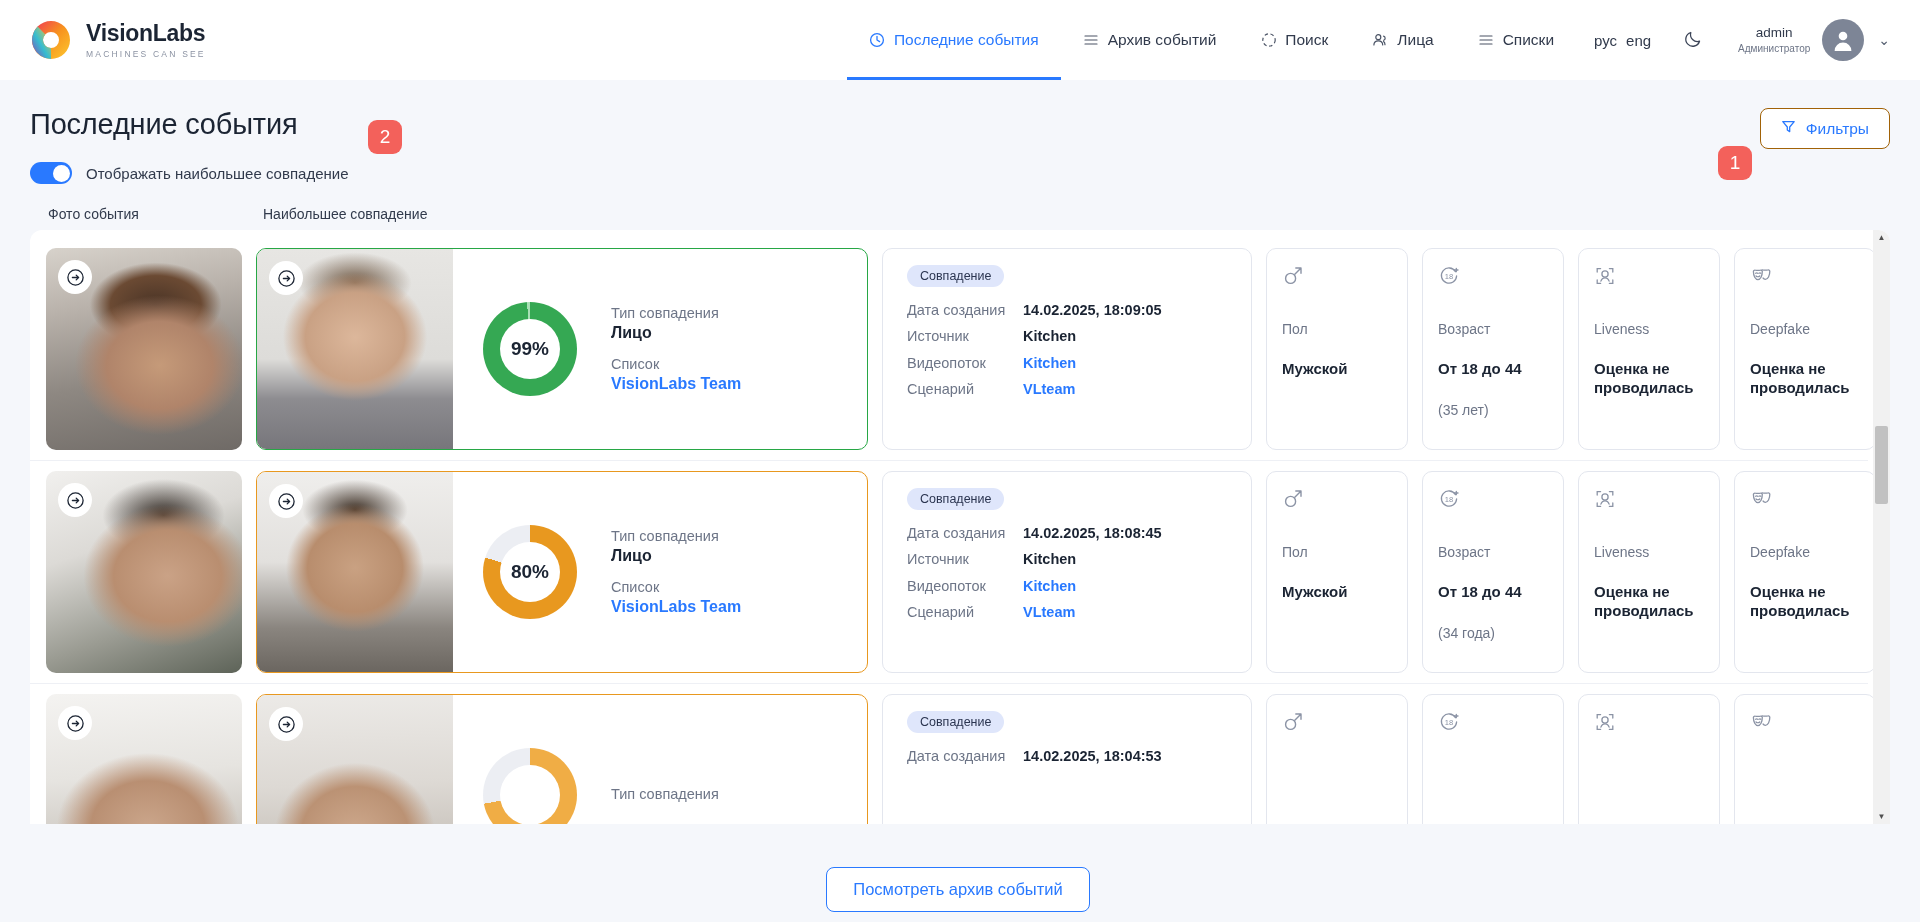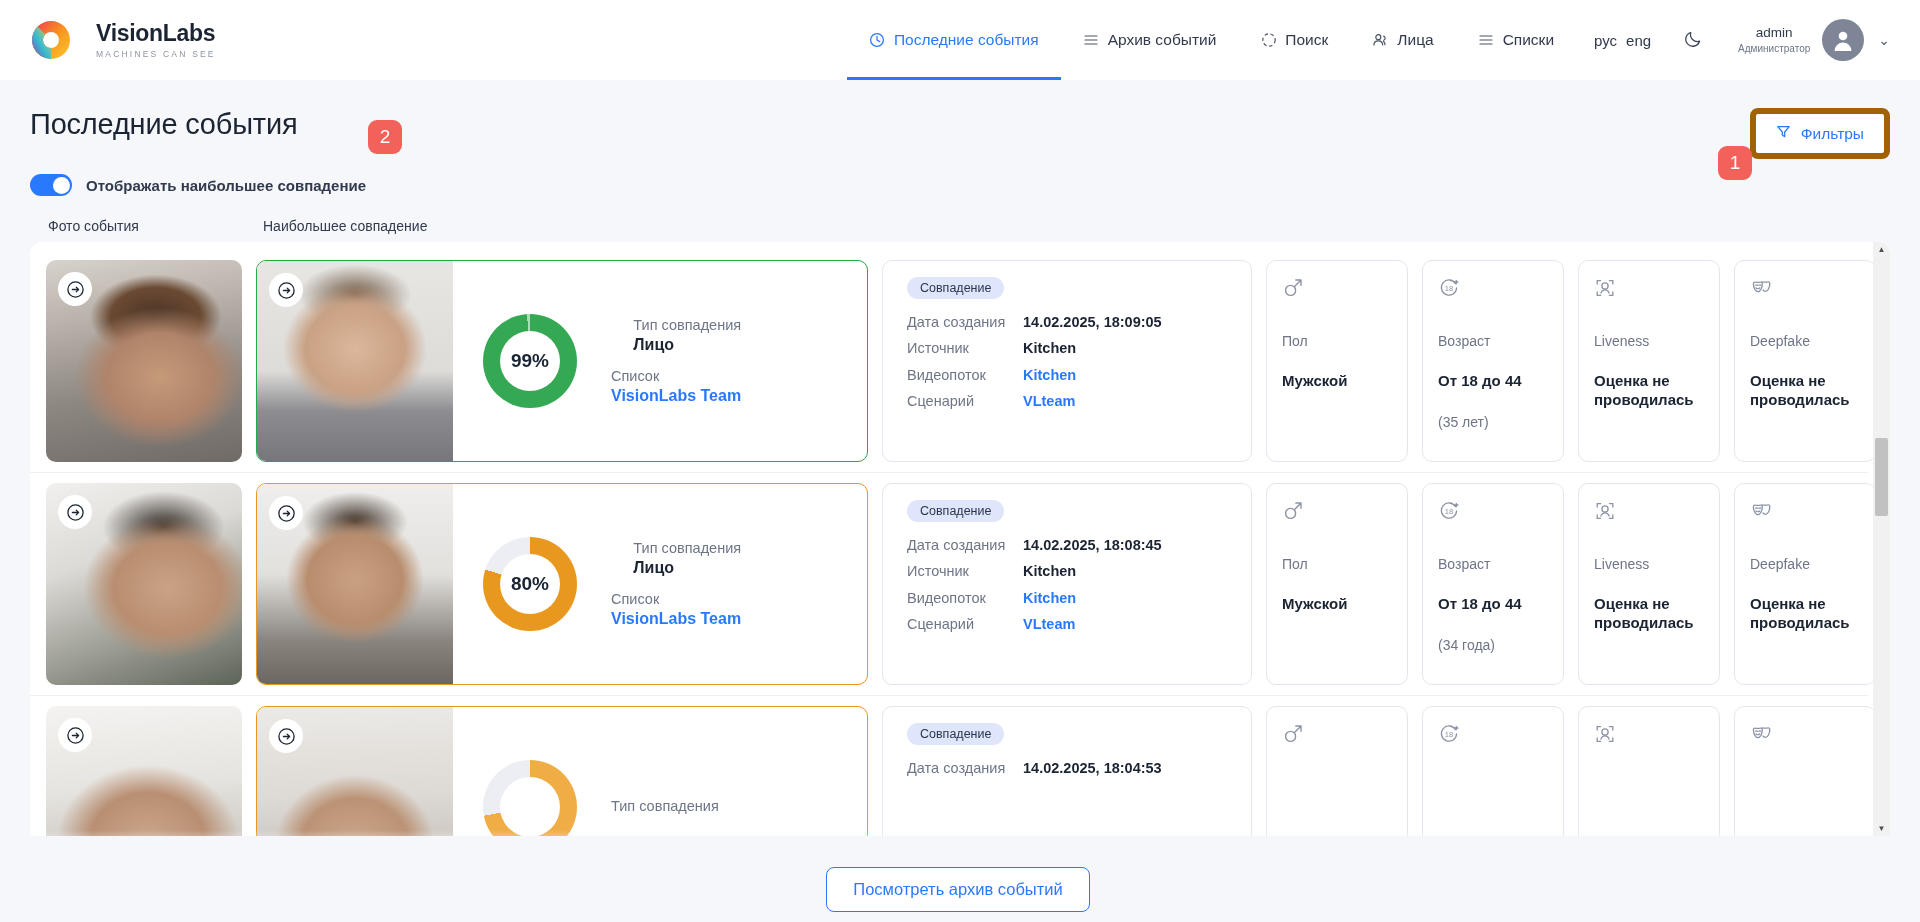--- a/index.html
+++ b/index.html
@@ -15,21 +15,21 @@
   
   .header {
     height: 80px;
     background: #ffffff;
     display: flex;
     align-items: center;
     padding: 0 30px 0 30px;
     position: relative;
     z-index: 5;
   }
-  .logo-wrap { display: flex; align-items: center; gap: 24px; }
+  .logo-wrap { display: flex; align-items: center; gap: 14px; }
   .logo-mark { width: 42px; height: 42px; position: relative; }
   .logo-text-block { display: flex; flex-direction: column; justify-content: center; }
   .logo-title { font-size: 23px; font-weight: bold; letter-spacing: -0.3px; color: #1b2433; line-height: 1.05; }
   .logo-sub { font-size: 8.5px; letter-spacing: 2.2px; color: #8c93a3; margin-top: 3px; }
 
   .nav { display: flex; align-items: center; margin-left: auto; height: 80px; }
   .nav-item {
     display: flex; align-items: center; gap: 8px;
     height: 80px;
     padding: 0 22px;
@@ -74,35 +74,35 @@
     color: #fff;
     border-radius: 9px;
     font-size: 19px;
     width: 34px; height: 34px;
     display: flex; align-items: center; justify-content: center;
     font-weight: normal;
   }
   .badge-2 { left: 338px; top: 12px; }
   .badge-1 { right: 138px; top: 38px; }
 
-  .toggle-row { display: flex; align-items: center; gap: 14px; margin-top: 33px; font-weight: bold; }
+  .toggle-row { display: flex; align-items: center; gap: 14px; margin-top: 21px; }
   .toggle {
     width: 42px; height: 22px; border-radius: 11px; background: #2979ff;
     position: relative; cursor: pointer; flex: none;
   }
   .toggle::after {
     content: ""; position: absolute; top: 2.5px; right: 2.5px;
     width: 17px; height: 17px; border-radius: 50%; background: #fff;
   }
   .toggle-label { font-size: 15px; color: #313a4c; }
 
   .filters-wrap { margin-left: auto; position: relative; }
   .filters-btn {
     display: flex; align-items: center; gap: 10px;
-    border: 6px solid #a16207; border-radius: 8px;
+    border: 1px solid #a16207; border-radius: 8px;
     background: #fff; color: #2979ff;
     font-size: 15.5px; padding: 10px 20px;
     cursor: pointer;
   }
 
   
   .col-head {
     display: flex;
     padding: 22px 0 14px 18px;
     font-size: 14px; color: #313a4c;
@@ -190,21 +190,21 @@
     background: #fff; display: flex; align-items: center; justify-content: center;
     cursor: pointer; z-index: 2;
   }
   .match-info { display: flex; align-items: center; gap: 34px; padding: 0 30px; flex: 1; }
   .donut { width: 94px; height: 94px; position: relative; flex: none; }
   .donut .hole {
     position: absolute; inset: 17px; border-radius: 50%; background: #fff;
     display: flex; align-items: center; justify-content: center;
     font-size: 19px; font-weight: bold; color: #1b2433;
   }
-  .match-fields { display: flex; flex-direction: column; gap: 14px; align-items: flex-end; }
+  .match-fields { display: flex; flex-direction: column; gap: 14px; }
   .fld-label { font-size: 14.5px; color: #6d7587; margin-bottom: 3px; }
   .fld-value { font-size: 16px; color: #1b2433; font-weight: bold; }
   .fld-link { font-size: 16px; color: #2979ff; font-weight: bold; cursor: pointer; }
 
   .data-card {
     width: 370px; height: 202px;
     border: 1px solid #e3e6ee; border-radius: 10px;
     padding: 16px 24px; flex: none;
   }
   .chip {

